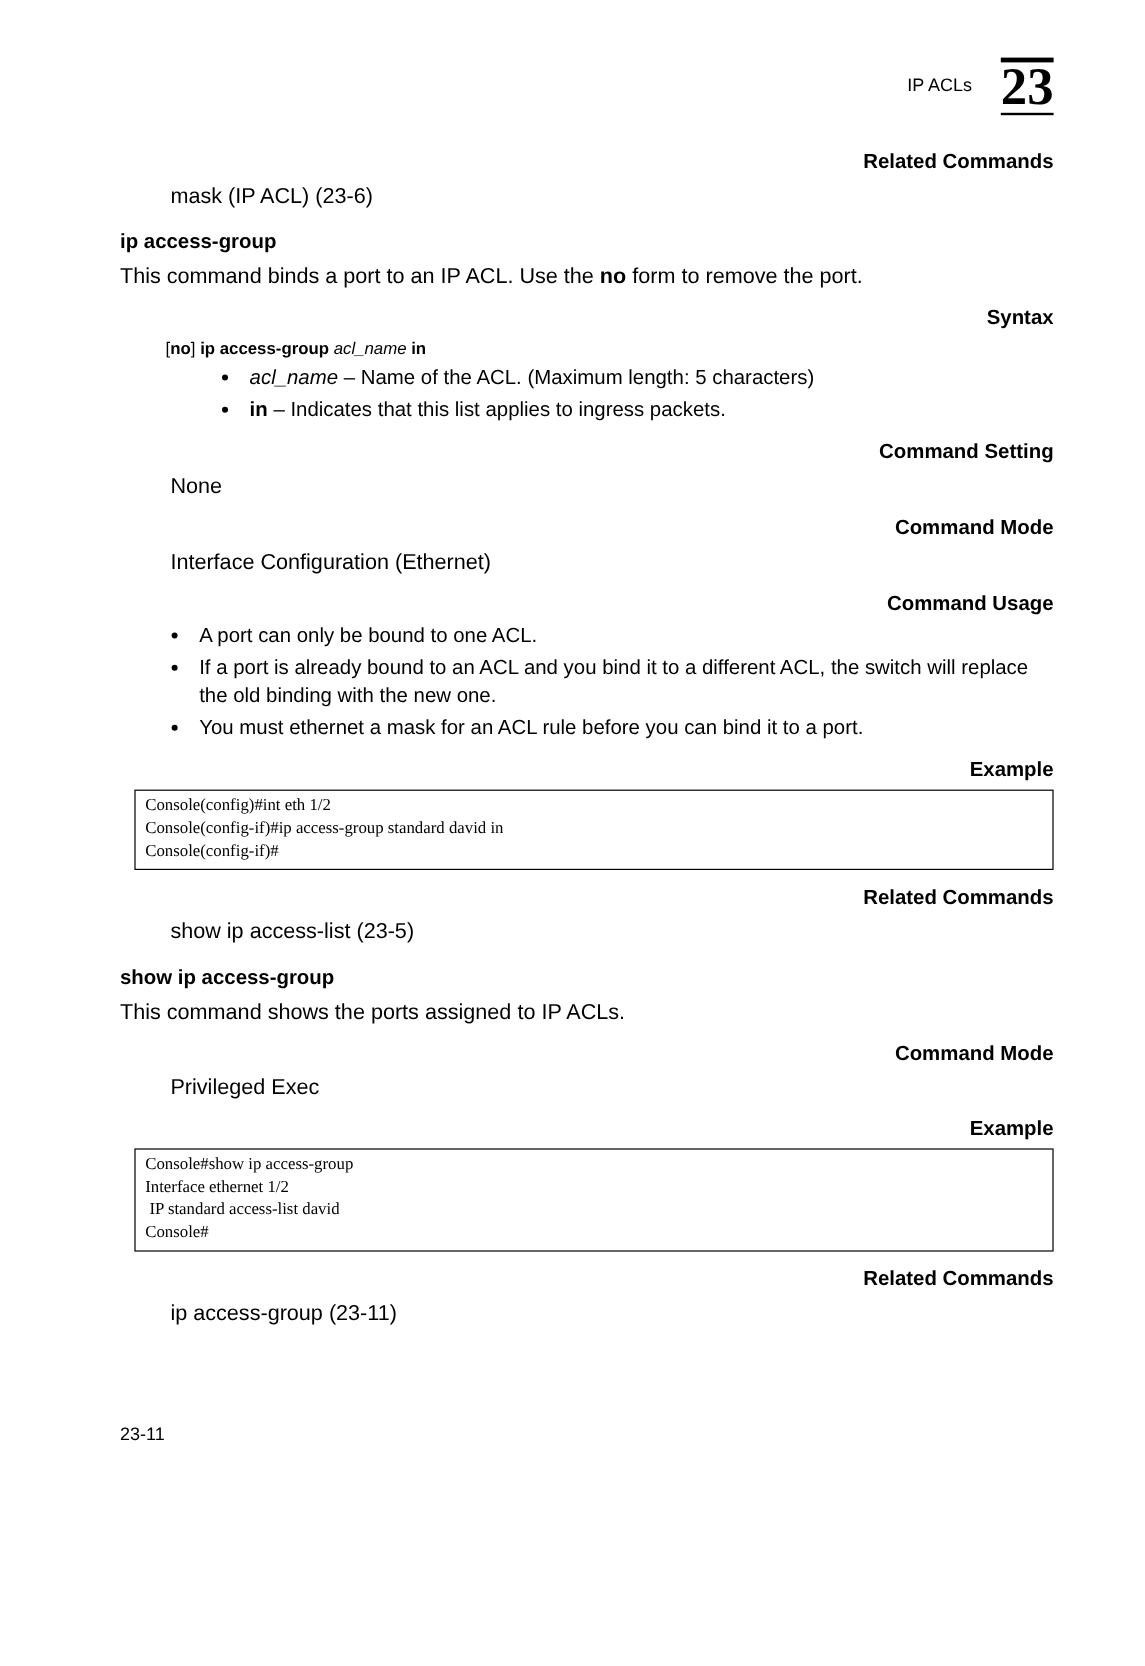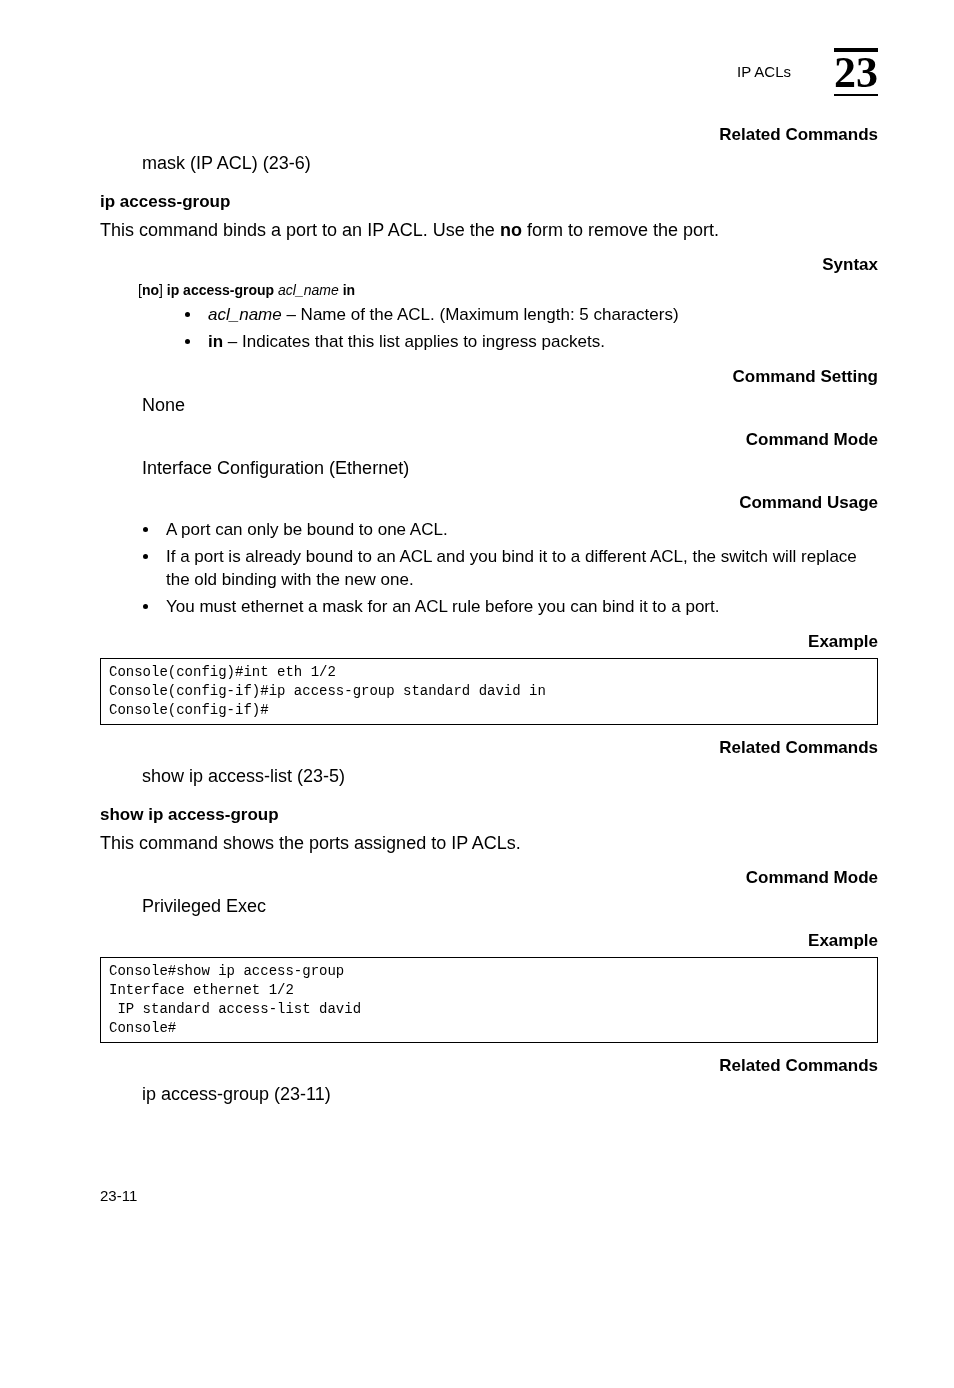--- a/index.html
+++ b/index.html
@@ -8,35 +8,34 @@
     font-family: Arial, Helvetica, sans-serif;
     color: #000;
     width: 954px;
     box-sizing: border-box;
     line-height: 1.35;
   }
   .header-row {
     display: flex;
     justify-content: flex-end;
     align-items: center;
-    gap: 10px;
+    gap: 24px;
     margin-bottom: 28px;
   }
   .header-text {
     font-size: 15px;
   }
   .chapter-num {
     font-family: "Times New Roman", serif;
     font-weight: bold;
     font-size: 44px;
     border-top: 4px solid #000;
     border-bottom: 2px solid #000;
     line-height: 0.95;
     padding: 0;
-    margin-left: 33px;
   }
   .h2 {
     font-size: 17px;
     font-weight: bold;
     margin: 12px 0 4px 0;
     text-align: right;
   }
   .h3 {
     font-size: 17px;
     font-weight: bold;
@@ -62,25 +61,25 @@
     padding-left: 18px;
     font-size: 17px;
   }
   ul.bullets li, ul.inner-bullets li {
     margin-bottom: 4px;
     padding-left: 6px;
   }
   .italic { font-style: italic; }
   .bold { font-weight: bold; }
   pre.code {
-    font-family: Liberation Mono, monospace;
+    font-family: Liberation Serif, serif;
     font-size: 14px;
     border: 1px solid #000;
     padding: 4px 8px;
-    margin: 4px 0 12px 0;
+    margin: 4px 0 12px 12px;
     white-space: pre;
     line-height: 1.35;
   }
   .footer {
     position: relative;
     text-align: left;
     font-size: 15px;
     margin-top: 80px;
   }
 </style>

